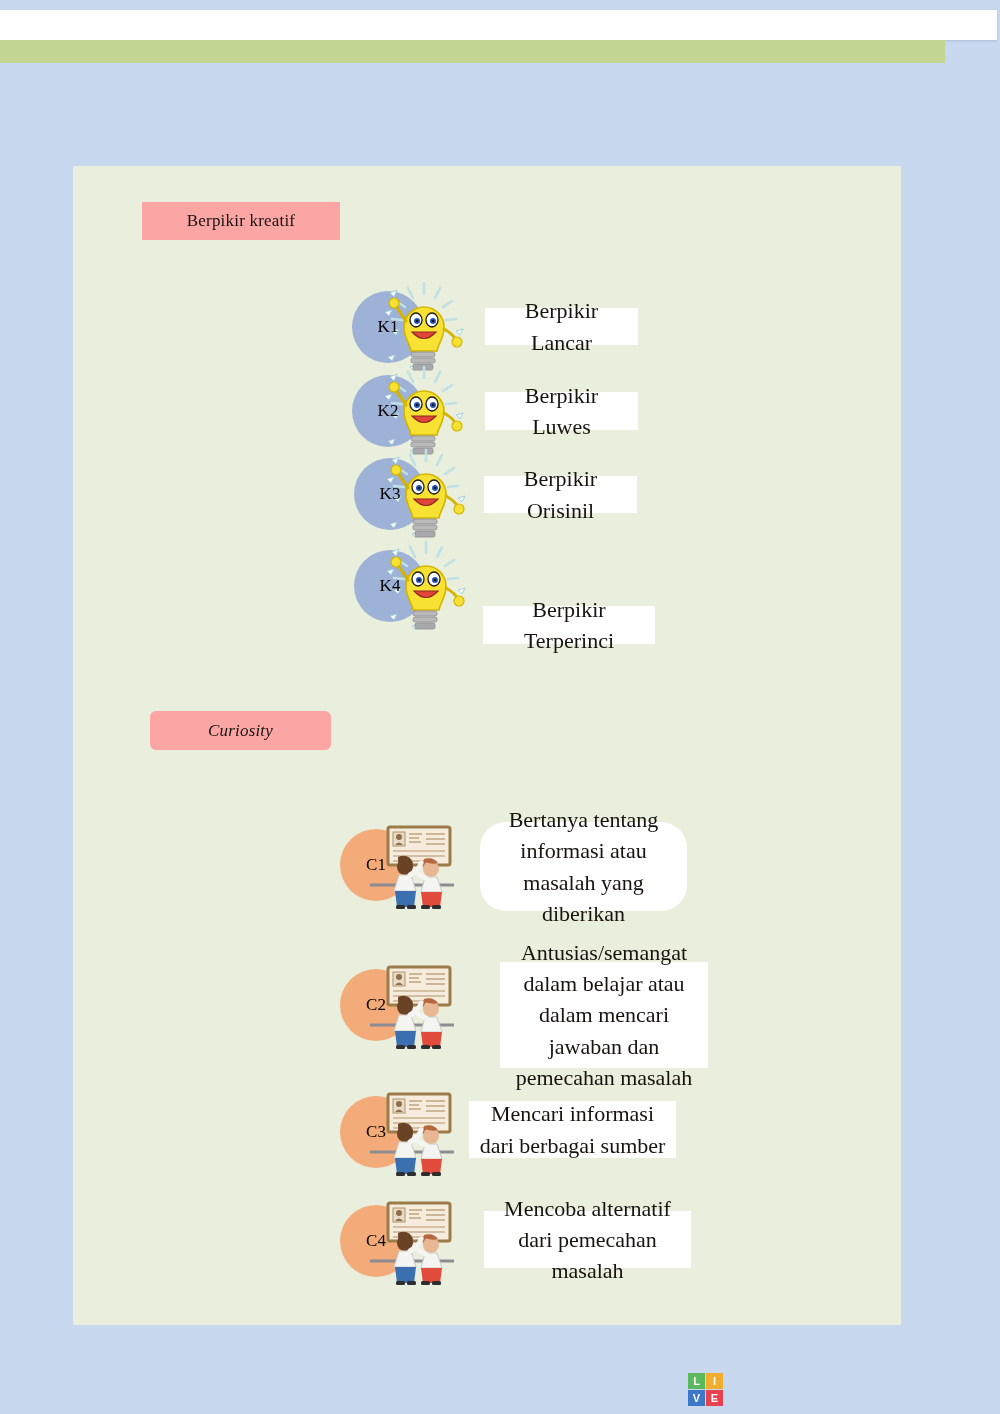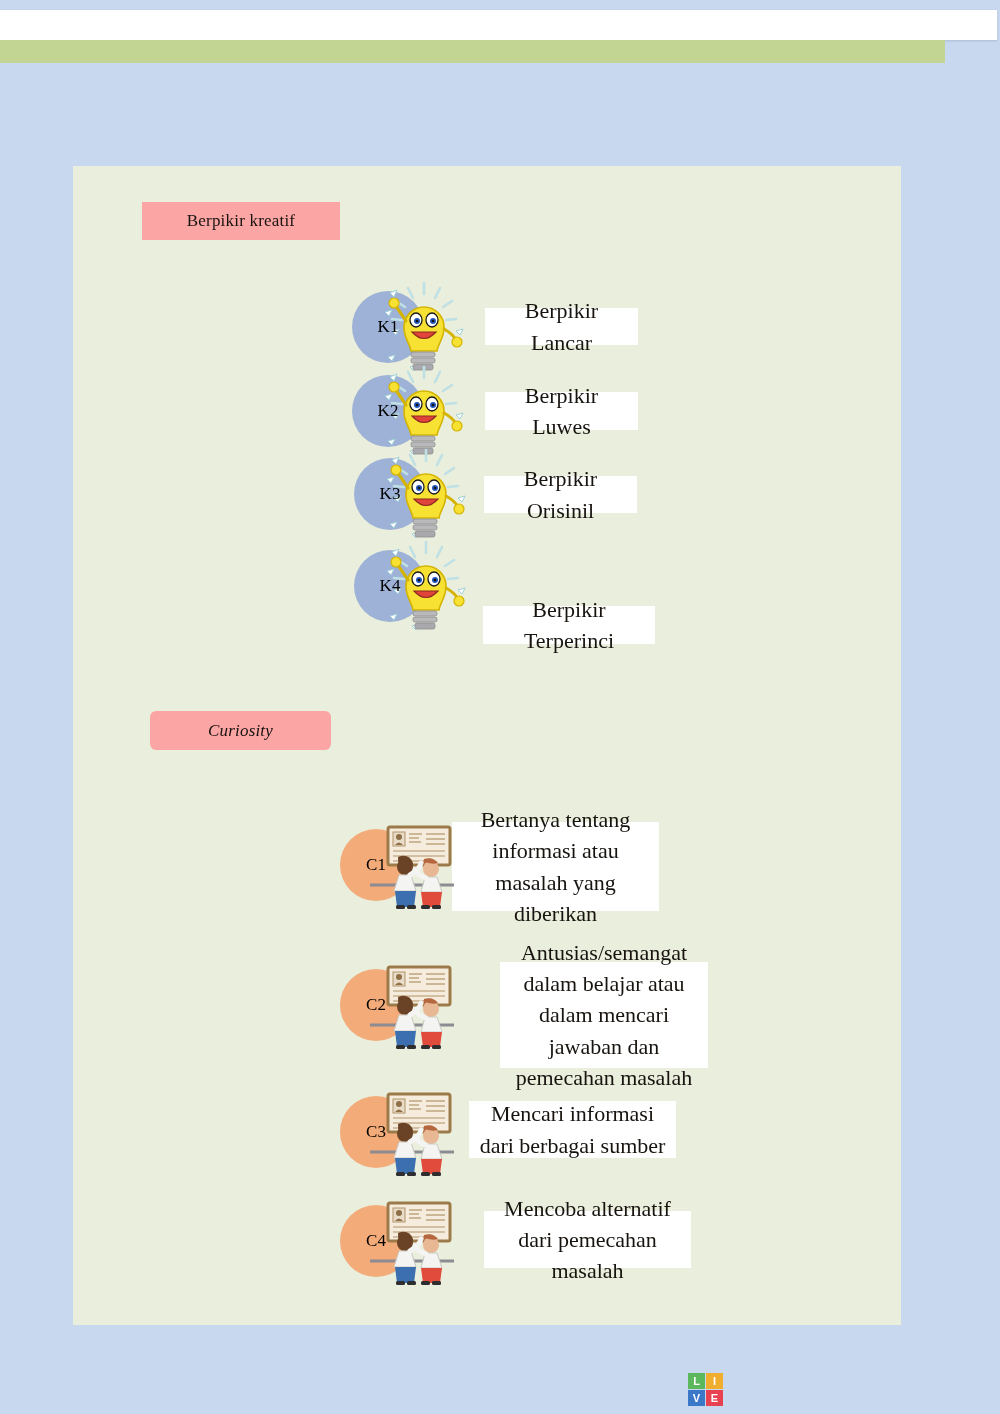--- a/index.html
+++ b/index.html
@@ -147,21 +147,21 @@
   #label-k2 { left: 485px; top: 392px; width: 153px; height: 38px; }
   #label-k3 { left: 484px; top: 476px; width: 153px; height: 37px; }
   #label-k4 { left: 483px; top: 566px; width: 172px; height: 38px; margin-top: 40px; }
 
   
   #badge-c1 { left: 340px; top: 823px; }
   #badge-c2 { left: 340px; top: 963px; }
   #badge-c3 { left: 340px; top: 1090px; }
   #badge-c4 { left: 340px; top: 1199px; }
 
-  #label-c1 { left: 452px; top: 822px; width: 207px; height: 89px; }
+  #label-c1 { left: 480px; top: 822px; width: 207px; height: 89px; border-radius: 26px; }
   #label-c2 { left: 484px; top: 962px; width: 208px; height: 106px; margin-left: 16px; }
   #label-c3 { left: 469px; top: 1101px; width: 207px; height: 57px; }
   #label-c4 { left: 484px; top: 1211px; width: 207px; height: 57px; font-family: Liberation Serif, serif; }
 
   
   #lw-logo {
     position: absolute;
     left: 688px;
     top: 1370px;
     display: flex;

